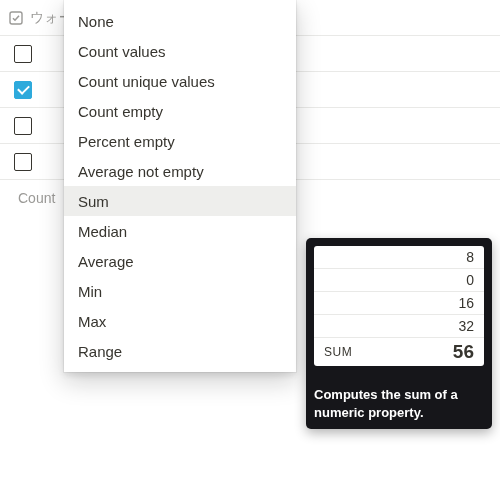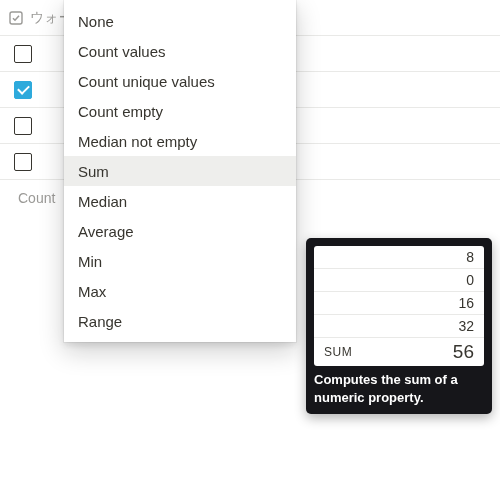--- a/index.html
+++ b/index.html
@@ -22,22 +22,22 @@
   .menu { position: absolute; top: 0; left: 64px; width: 232px; background: #fff; border-radius: 0; box-shadow: 0 0 0 1px rgba(15,15,15,0.05), 0 3px 6px rgba(15,15,15,0.1), 0 9px 24px rgba(15,15,15,0.2); padding: 6px 0; }
   .menu-item { height: 30px; display: flex; align-items: center; padding: 0 14px; font-size: 15px; color: #37352f; cursor: pointer; }
   .menu-item.hovered { background: #eeeeec; }
 
   .tooltip { position: absolute; top: 238px; left: 306px; width: 186px; background: #16161a; border-radius: 5px; padding: 8px; box-shadow: 0 4px 12px rgba(0,0,0,0.3); }
   .preview { background: #fff; border-radius: 3px; padding: 0; overflow: hidden; }
   .preview-row { height: 23px; display: flex; align-items: center; justify-content: flex-end; padding: 0 10px; font-size: 14px; border-bottom: 1px solid #e9e9e7; }
   .preview-row:last-child { border-bottom: none; }
   .preview-sum { height: 28px; display: flex; align-items: center; justify-content: space-between; padding: 0 10px; }
   .preview-sum .lab { font-size: 12px; letter-spacing: 0.5px; color: #37352f; }
-  .preview-sum .val { font-size: 19px; font-weight: 400; }
-  .tooltip-text { color: #fff; font-size: 13px; font-weight: 600; line-height: 1.35; margin-top: 5px; }
+  .preview-sum .val { font-size: 19px; font-weight: 700; }
+  .tooltip-text { color: #fff; font-size: 13px; font-weight: 600; line-height: 1.35; margin-top: 20px; }
 
   .icon { display: inline-flex; }
 </style>
 </head>
 <body>
 
 <div class="headers">
   <div class="hcell first">
     <span class="icon">
       <svg width="16" height="16" viewBox="0 0 16 16">
@@ -77,21 +77,22 @@
 
 <div class="footer">
   <span>Count</span>
 </div>
 
 <div class="menu">
   <div class="menu-item">None</div>
   <div class="menu-item">Count values</div>
   <div class="menu-item">Count unique values</div>
   <div class="menu-item">Count empty</div>
-  <div class="menu-item">Median not empty</div>
+  <div class="menu-item">Percent empty</div>
+  <div class="menu-item">Average not empty</div>
   <div class="menu-item hovered">Sum</div>
   <div class="menu-item">Median</div>
   <div class="menu-item">Average</div>
   <div class="menu-item">Min</div>
   <div class="menu-item">Max</div>
   <div class="menu-item">Range</div>
 </div>
 
 <div class="tooltip">
   <div class="preview">

